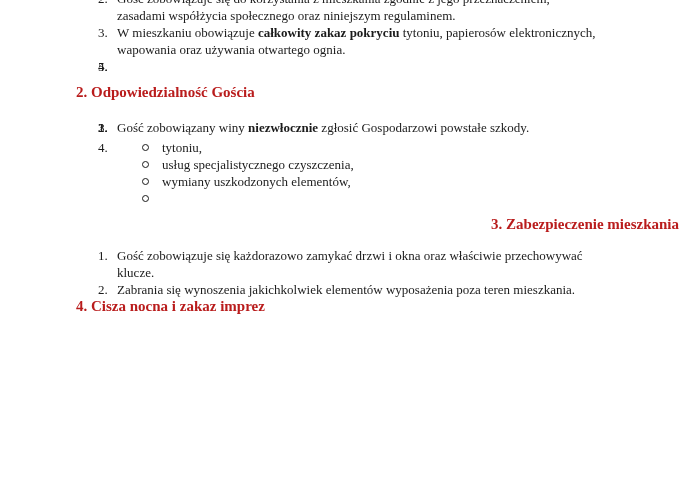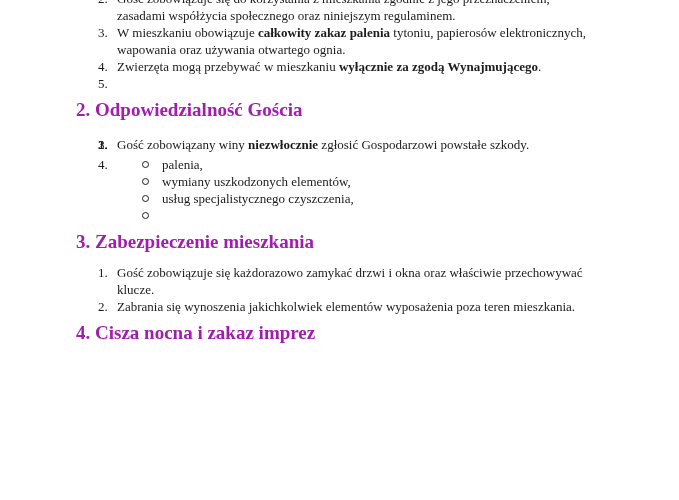--- a/index.html
+++ b/index.html
@@ -20,29 +20,29 @@
   }
   .doc {
     position: absolute;
     top: -10px;
     left: 0;
     width: 100%;
   }
   .doc-section { margin: 0; }
   .section-heading {
     margin: 26px 0 18px 76px;
-    font-size: 19px;
+    font-size: 15px;
     line-height: 17px;
     font-weight: bold;
-    color: #a21caf;
+    color: #b91c1c;
   }
   
-  .doc-section:nth-of-type(3) .section-heading { margin-bottom: 14px; }
+  .doc-section:nth-of-type(3) .section-heading { margin-bottom: 14px; text-align: right; }
   
-  .doc-section:nth-of-type(4) .section-heading { margin-top: 9px; }
+  .doc-section:nth-of-type(4) .section-heading { margin-top: 0; }
 
   .section-list {
     list-style: none;
     margin: 0;
     padding: 0;
   }
   .list-item {
     position: relative;
     padding-left: 117px;
     padding-right: 82px;
@@ -85,27 +85,26 @@
 
     <ol class="section-list">
   <li class="list-item">
     <span class="item-number">2.</span>
     <span class="item-text"><span>Gość zobowiązuje się do korzystania z mieszkania zgodnie z jego przeznaczeniem, zasadami współżycia społecznego oraz niniejszym regulaminem.</span></span>
     
   </li>
 
   <li class="list-item">
     <span class="item-number">3.</span>
-    <span class="item-text"><span>W mieszkaniu obowiązuje </span><span class="bold">całkowity zakaz palenia</span><span> tytoniu, papierosów elektronicznych, wapowania oraz używania otwartego ognia.</span></span>
+    <span class="item-text"><span>W mieszkaniu obowiązuje </span><span class="bold">całkowity zakaz pokryciu</span><span> tytoniu, papierosów elektronicznych, wapowania oraz używania otwartego ognia.</span></span>
     
   </li>
 
   <li class="list-item">
     <span class="item-number">4.</span>
-    <span class="item-text"><span>Zwierzęta mogą przebywać w mieszkaniu </span><span class="bold">wyłącznie za zgodą Wynajmującego</span><span>.</span></span>
     
   </li>
 
   <li class="list-item">
     <span class="item-number">5.</span>
     
   </li>
 </ol>
   </section>
 
@@ -126,31 +125,31 @@
     <span class="item-number">3.</span>
     <span class="item-text"><span>Gość zobowiązany winy </span><span class="bold">niezwłocznie</span><span> zgłosić Gospodarzowi powstałe szkody.</span></span>
     
   </li>
 
   <li class="list-item">
     <span class="item-number">4.</span>
     <ul class="sub-list">
   <li class="sub-item">
     <span class="sub-bullet"></span>
-    <span class="sub-text">palenia,</span>
+    <span class="sub-text">tytoniu,</span>
+  </li>
+
+  <li class="sub-item">
+    <span class="sub-bullet"></span>
+    <span class="sub-text">usług specjalistycznego czyszczenia,</span>
   </li>
 
   <li class="sub-item">
     <span class="sub-bullet"></span>
     <span class="sub-text">wymiany uszkodzonych elementów,</span>
-  </li>
-
-  <li class="sub-item">
-    <span class="sub-bullet"></span>
-    <span class="sub-text">usług specjalistycznego czyszczenia,</span>
   </li>
 
   <li class="sub-item">
     <span class="sub-bullet"></span>
   </li>
 </ul>
   </li>
 </ol>
   </section>
 

